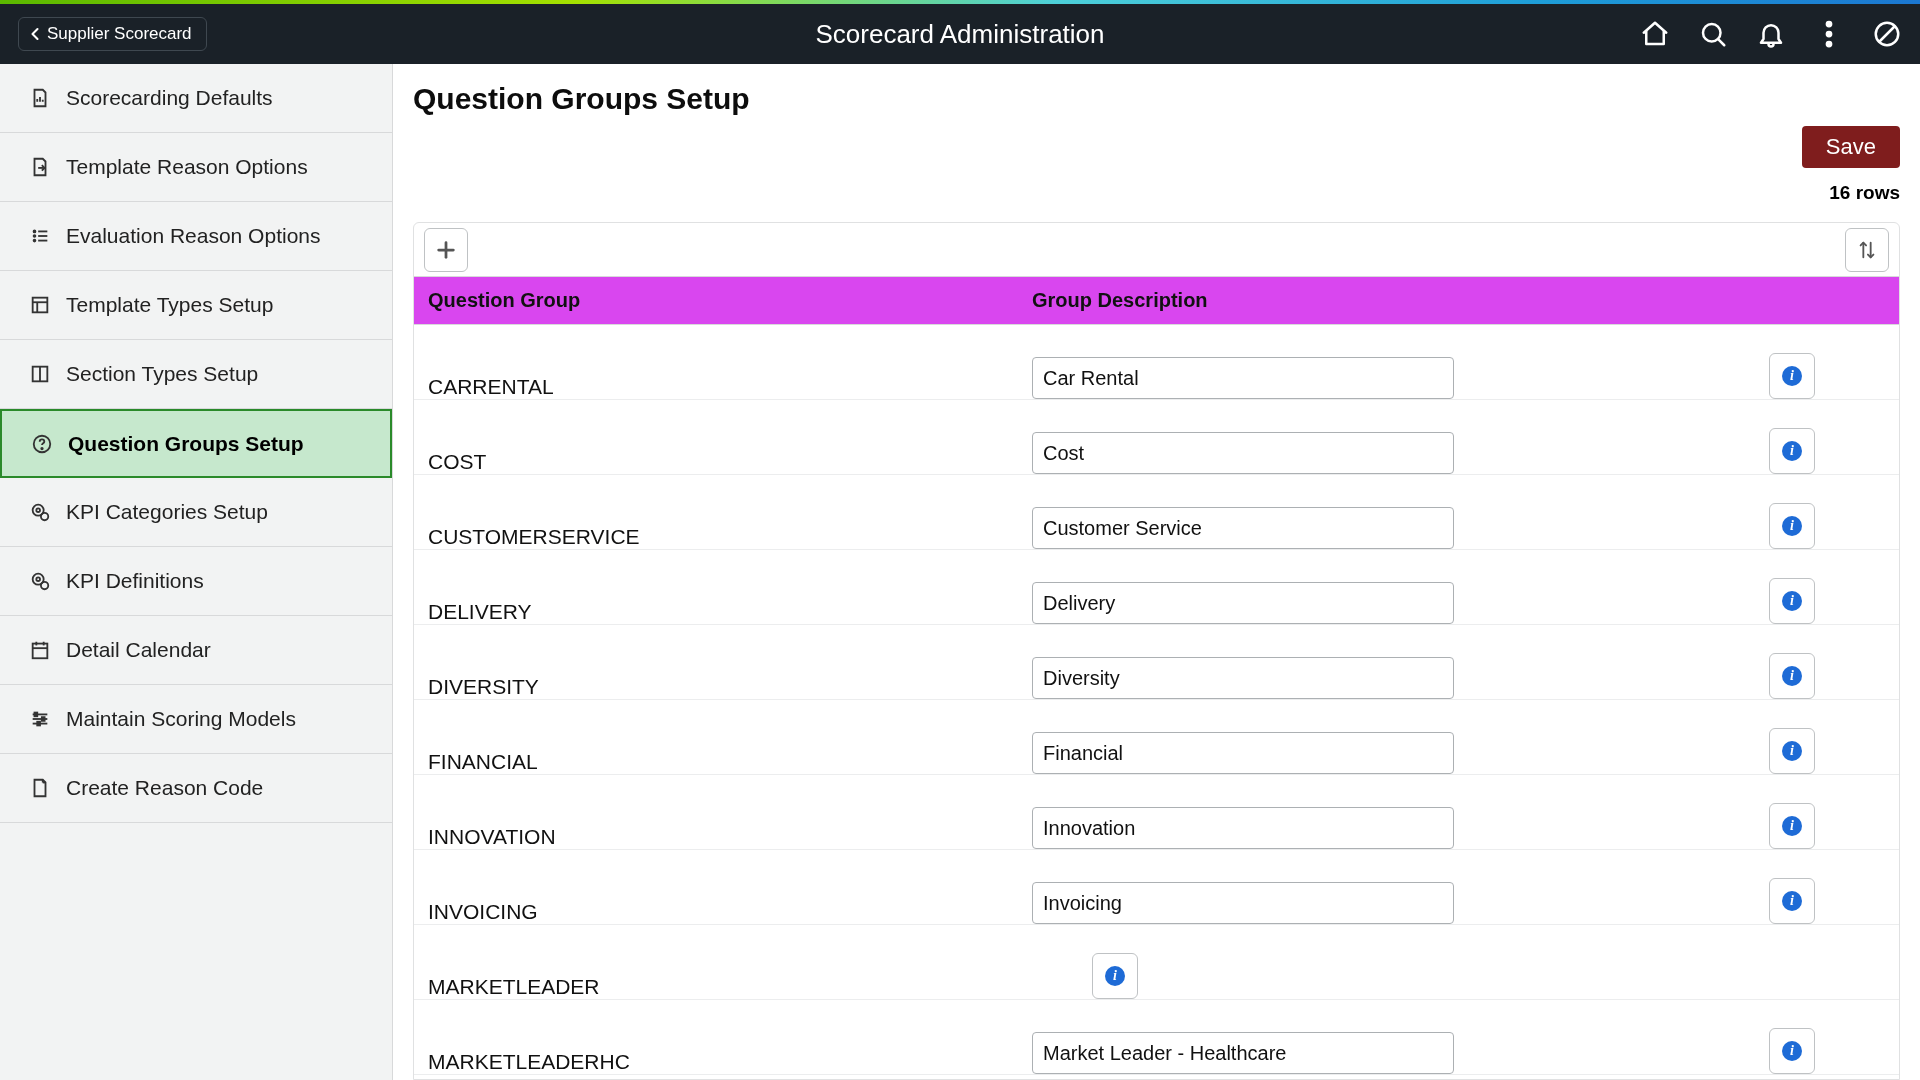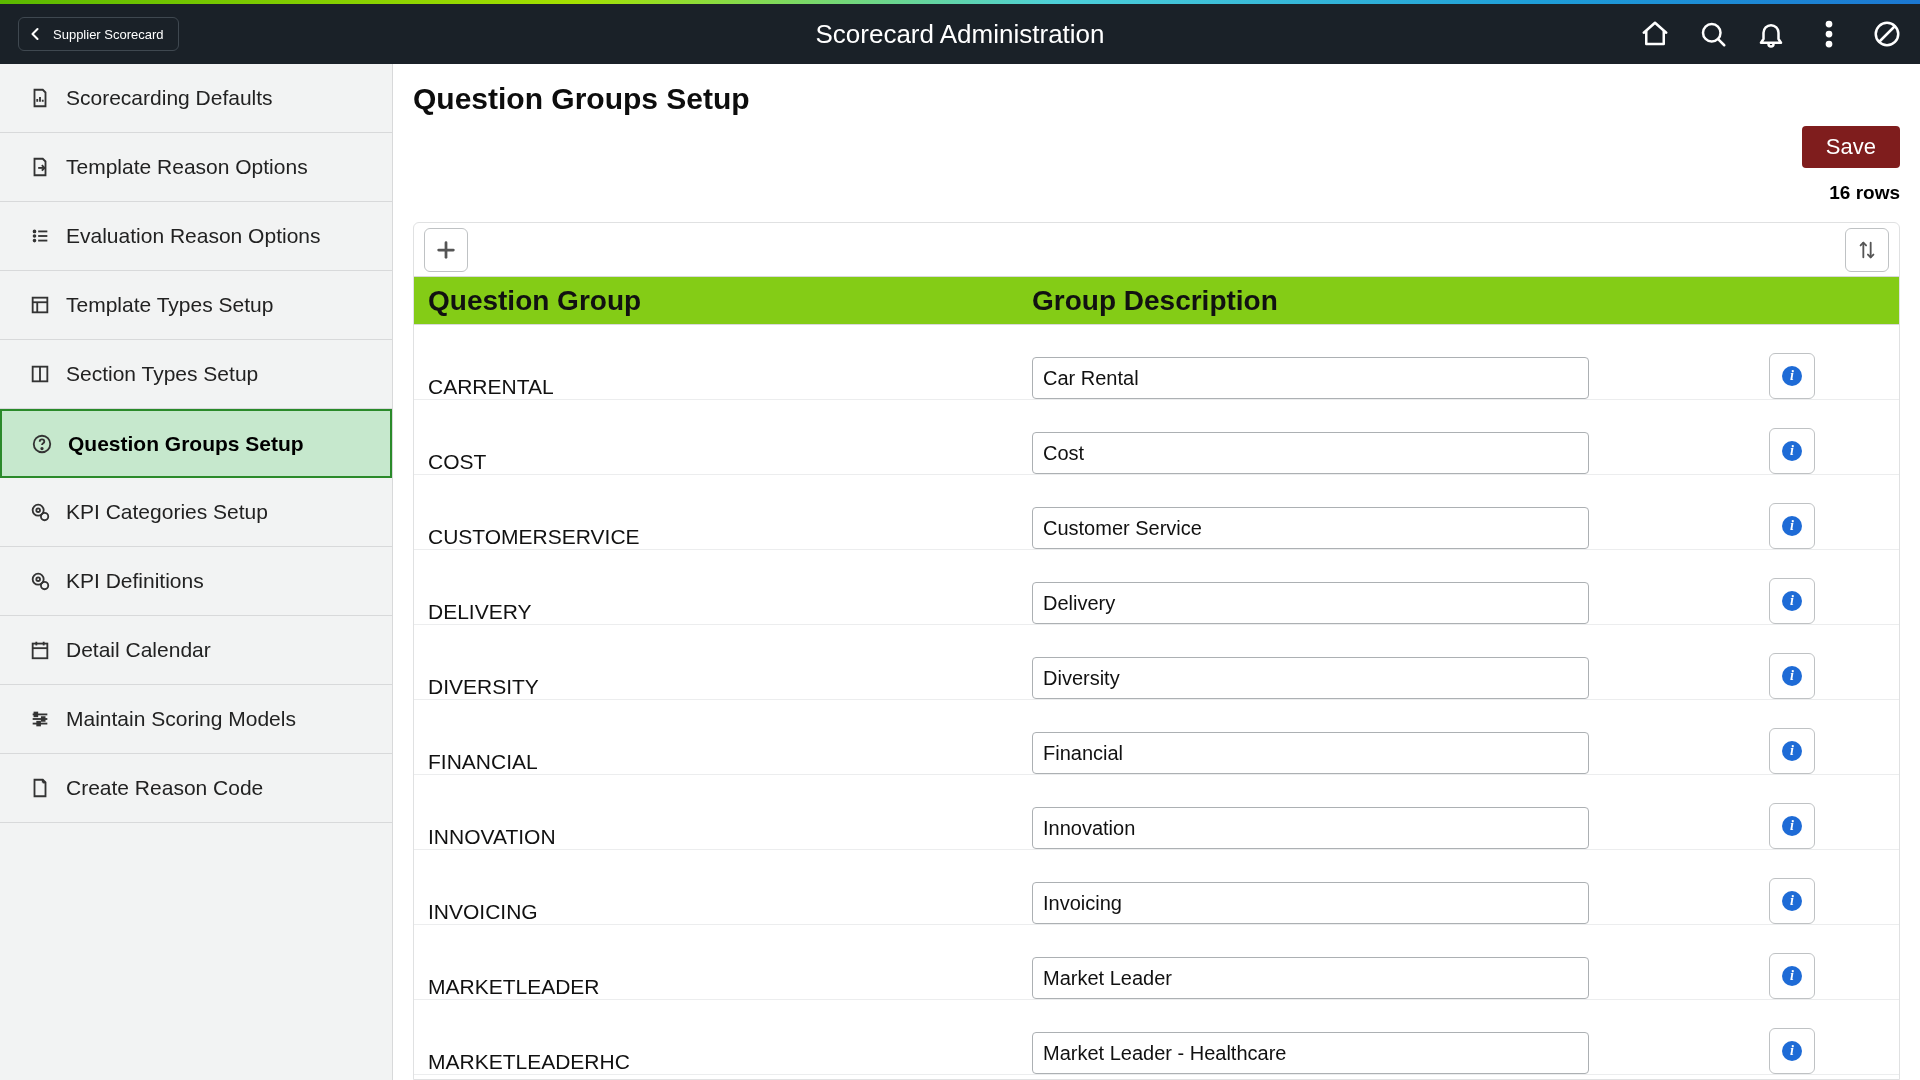--- a/index.html
+++ b/index.html
@@ -19,23 +19,22 @@
       padding: 0 18px;
       position: relative;
     }
     .back-btn {
       display: inline-flex; align-items: center;
       border: 1px solid #3f4850;
       border-radius: 6px;
       background: transparent;
       color: #fff;
       padding: 4px 14px 4px 6px;
-      font-size: 13px;
+      font-size: 17px;
       cursor: pointer;
-      gap: 6px;
     }
     .back-btn svg { margin-right: 2px; }
     .header-title {
       position: absolute; left: 50%; transform: translateX(-50%);
       font-size: 26px; font-weight: 400;
     }
     .header-icons { margin-left: auto; display: flex; align-items: center; gap: 28px; }
     .header-icons .icon { width: 30px; height: 30px; display: flex; align-items: center; justify-content: center; cursor: pointer; }
     .header-icons svg { stroke: #fff; }
 
@@ -87,35 +86,35 @@
       height: 54px; display: flex; align-items: center; justify-content: space-between;
       padding: 0 10px; border-bottom: 1px solid #d8d9da;
     }
     .icon-btn {
       width: 44px; height: 44px; border: 1px solid #bfc2c4; border-radius: 6px;
       background: #fff; display: flex; align-items: center; justify-content: center;
       cursor: pointer; color: #555; font-size: 26px;
     }
     .tbl-header {
       height: 48px; display: flex; align-items: center;
-      background: #84cc16; border-bottom: 1px solid #d8d9da;
-      font-size: 28px; font-weight: 700; color: #111; justify-content: center;
+      background: #d946ef; border-bottom: 1px solid #d8d9da;
+      font-size: 20px; font-weight: 700; color: #111; justify-content: center;
     }
     .col-group { width: 618px; padding-left: 14px; }
     .col-desc  { flex: 1; padding-left: 0; }
     .col-action { width: 190px; }
     .tbl-body { flex: 1; overflow-y: scroll; }
     .row {
       display: flex; align-items: flex-end;
       height: 75px; border-bottom: 1px solid #ecedee;
     }
     .row .col-group { font-size: 21px; color: #111; }
     .row .col-desc { padding-right: 20px; }
     .desc-input {
-      width: 557px; height: 42px; font-size: 20px;
+      width: 422px; height: 42px; font-size: 20px;
       border: 1px solid #acb0b3; border-radius: 4px;
       padding: 0 10px; color: #111;
     }
     .row .col-action { display: flex; align-items: center; justify-content: flex-start; padding-left: 60px; }
     .info-btn {
       width: 46px; height: 46px; border: 1px solid #bfc2c4; border-radius: 6px;
       background: #fff; display: flex; align-items: center; justify-content: center;
       cursor: pointer;
     }
     .info-dot { width: 20px; height: 20px; border-radius: 50%; background: #1e6bd6; color: #fff; font-weight: 700; font-size: 14px; display: flex; align-items: center; justify-content: center; font-family: Georgia, serif; font-style: italic; }
@@ -384,21 +383,20 @@
               <div class="col-group">INVOICING</div>
               <div class="col-desc"><input class="desc-input" value="Invoicing" style=""></div>
               <div class="col-action">
                 <button class="info-btn">
                   <span class="info-dot">i</span>
                 </button>
               </div>
             </div>
             <div class="row">
               <div class="col-group">MARKETLEADER</div>
-              <div class="col-desc"><input class="desc-input" value="Market Leader" style=""></div>
               <div class="col-action">
                 <button class="info-btn">
                   <span class="info-dot">i</span>
                 </button>
               </div>
             </div>
             <div class="row">
               <div class="col-group">MARKETLEADERHC</div>
               <div class="col-desc"><input class="desc-input" value="Market Leader - Healthcare" style=""></div>
               <div class="col-action">

